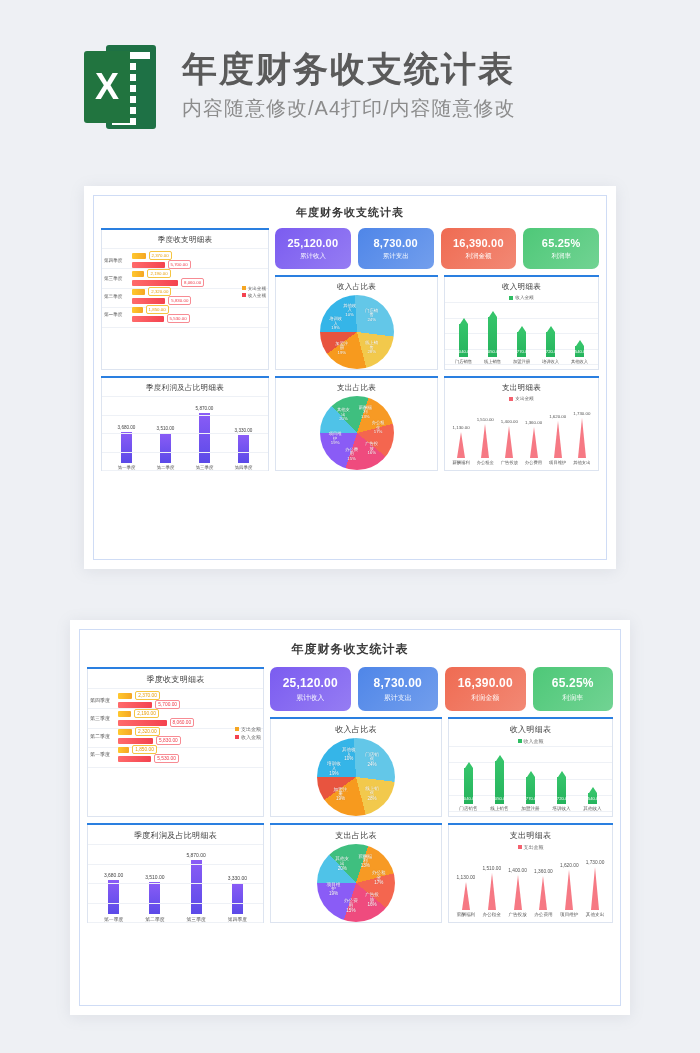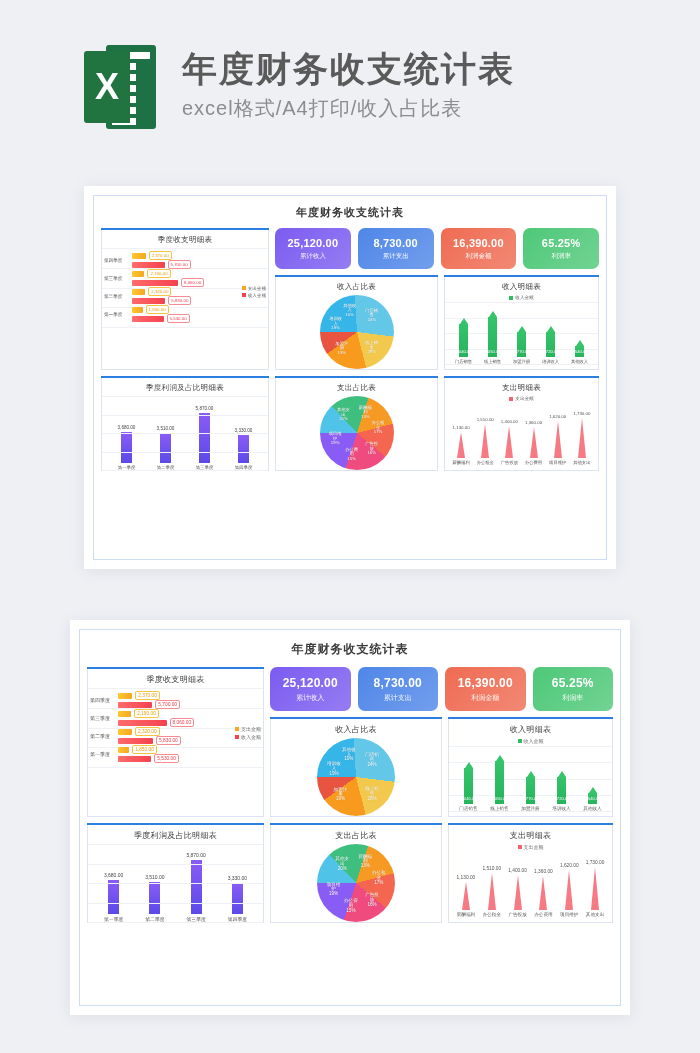--- a/index.html
+++ b/index.html
@@ -184,21 +184,21 @@
         <i></i>
         <i></i>
         <i></i>
       </div>
     <div class="tab">
         <span>X</span>
       </div>
   </div>
   <div class="brand-text">
     <div class="brand-title">年度财务收支统计表</div>
-    <div class="brand-sub">excel格式/A4打印/收入占比表</div>
+    <div class="brand-sub">内容随意修改/A4打印/内容随意修改</div>
   </div>
 </div>
 
 <div class="wm wm-c" style="left:148px; top:470px;">◔</div>
 <div class="wm wm-t" style="left:300px; top:520px;">包图网</div>
 <div class="wm wm-c" style="left:130px; top:620px;">◔</div>
 <div class="wm wm-t" style="left:430px; top:640px;">包图网</div>
 
 <div class="board b1">
   <div class="board-inner">

